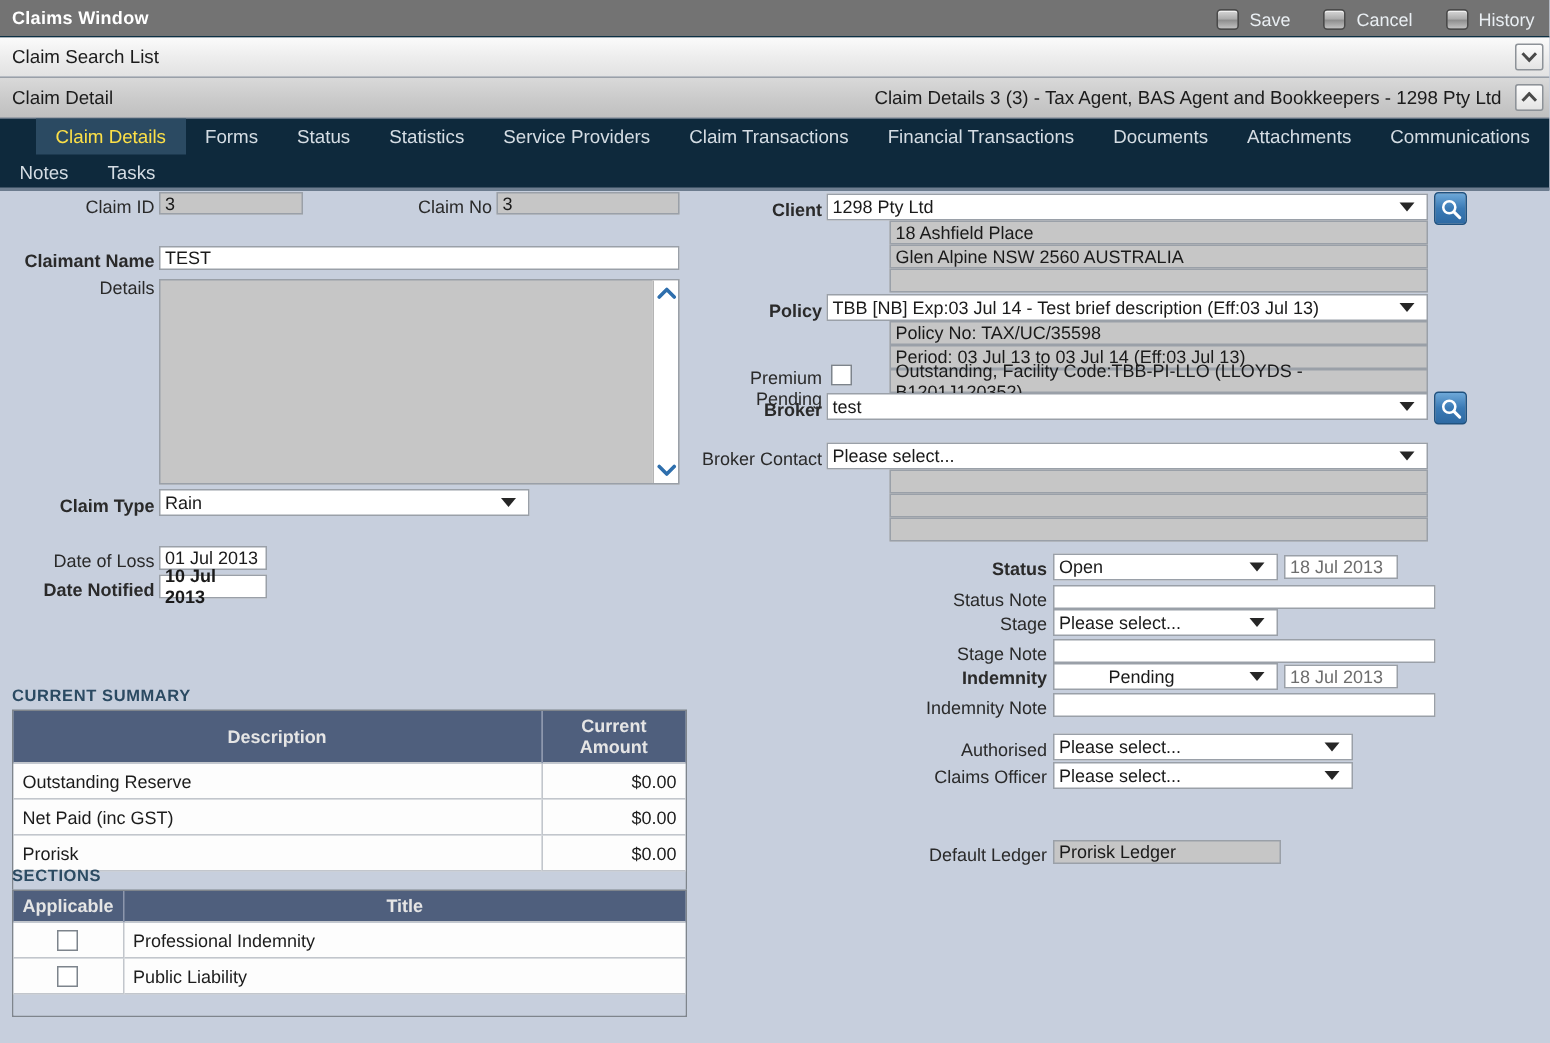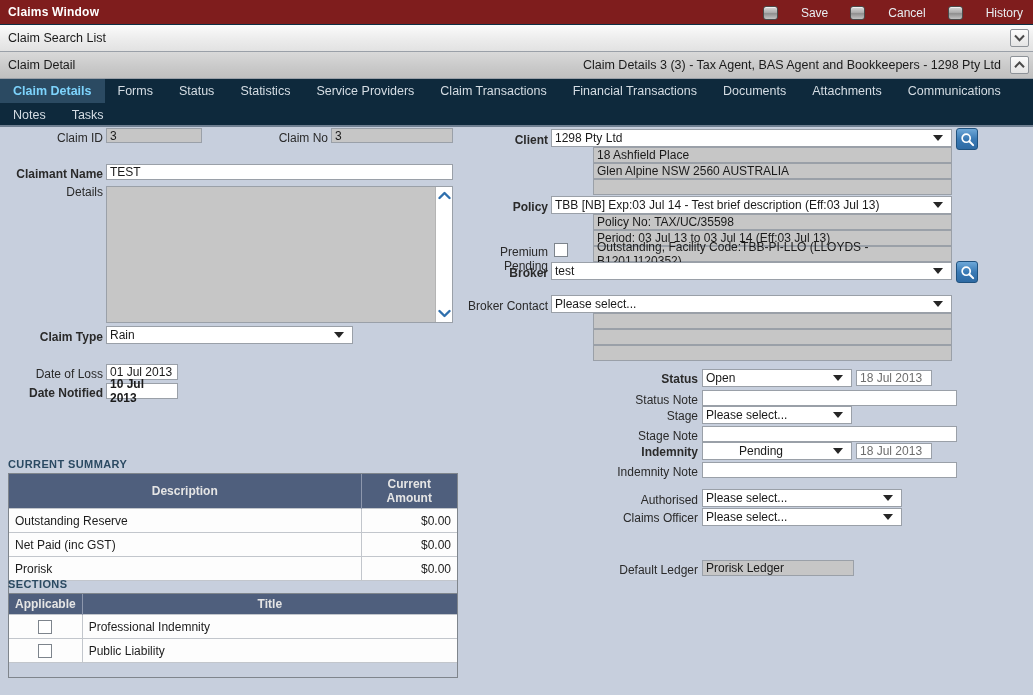--- a/index.html
+++ b/index.html
@@ -10,31 +10,31 @@
     background: #c7cfdd;
     font-family: "Liberation Sans", sans-serif;
     font-size: 12px;
     color: #222;
   }
   #app { position: relative; width: 1033px; height: 695px; }
 
   
   .titlebar {
     position: absolute; left: 0; top: 0; width: 1033px; height: 25px;
-    background: #7f1d1d;
+    background: #737373;
     border-bottom: 1px solid #0d3044;
     text-align: right;
   }
   .titlebar-text {
     position: absolute; left: 8px; top: 5px;
     color: #fff; font-size: 12px; font-weight: bold;
     letter-spacing: .2px;
   }
   .toolbar { position: absolute; right: 10px; top: 0; height: 25px; display: flex; align-items: center; gap: 22px; }
-  .tbtn { display: flex; align-items: center; gap: 23px; cursor: pointer; }
+  .tbtn { display: flex; align-items: center; gap: 7px; cursor: pointer; }
   .tbtn-ico {
     width: 15px; height: 14px; border-radius: 3px;
     background: linear-gradient(180deg,#d8d8d8 0%,#aeaeae 45%,#8f8f8f 55%,#c2c2c2 100%);
     border: 1px solid #4a4a4a;
     box-shadow: inset 0 1px 0 #f0f0f0;
   }
   .tbtn-lbl { color: #e9eef2; font-size: 12px; }
 
   
   .strip {
@@ -59,21 +59,21 @@
   .tabbar {
     position: absolute; left: 0; top: 79px; width: 1033px; height: 48px;
     background: #0e293c;
     border-bottom: 2px solid #6e7e90;
   }
   .tabrow { display: flex; align-items: center; height: 24px; }
   .tab {
     height: 24px; padding: 0 13px; display: flex; align-items: center;
     color: #d5dde4; font-size: 12.5px; cursor: pointer; white-space: nowrap;
   }
-  .tab.active { background: #2b4a62; color: #7dd3fc; font-weight: bold; }
+  .tab.active { background: #2b4a62; color: #fde047; font-weight: normal; margin-left: 24px; }
   .tabrow.second .tab { font-size: 12.5px; }
 
   
   .labelr { position: absolute; text-align: right; font-size: 12px; color: #2a2a2a; }
   .labelr.b { font-weight: bold; }
 
   .fld {
     position: absolute; background: #ffffff; border: 1px solid #9aa0a8;
     font-family: "Liberation Sans", sans-serif; font-size: 12px; color: #1a1a1a;
     padding: 0 3px; display: flex; align-items: center;

